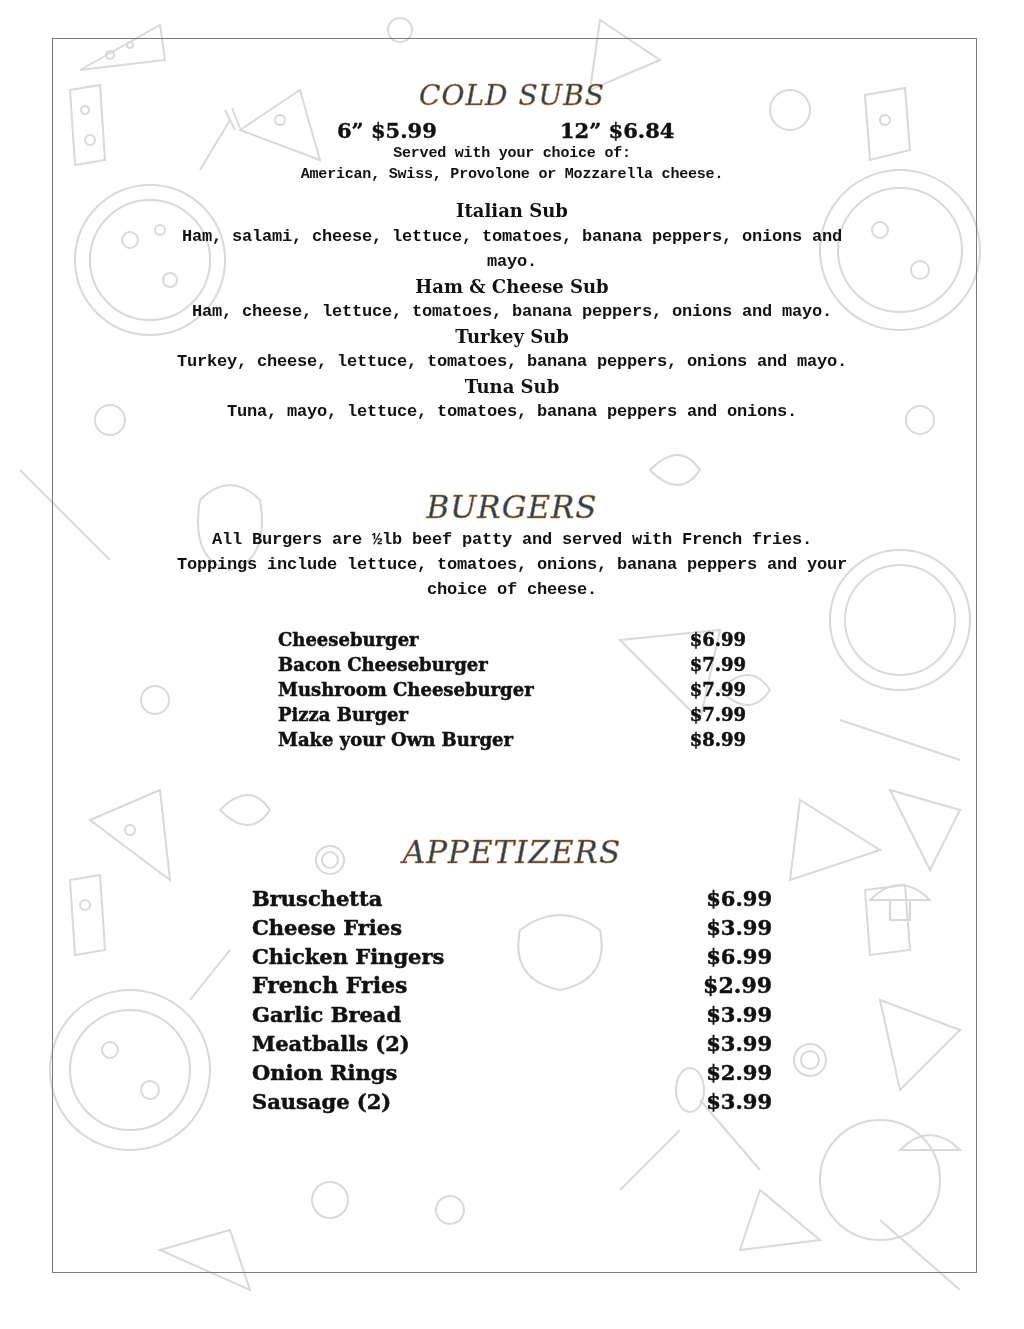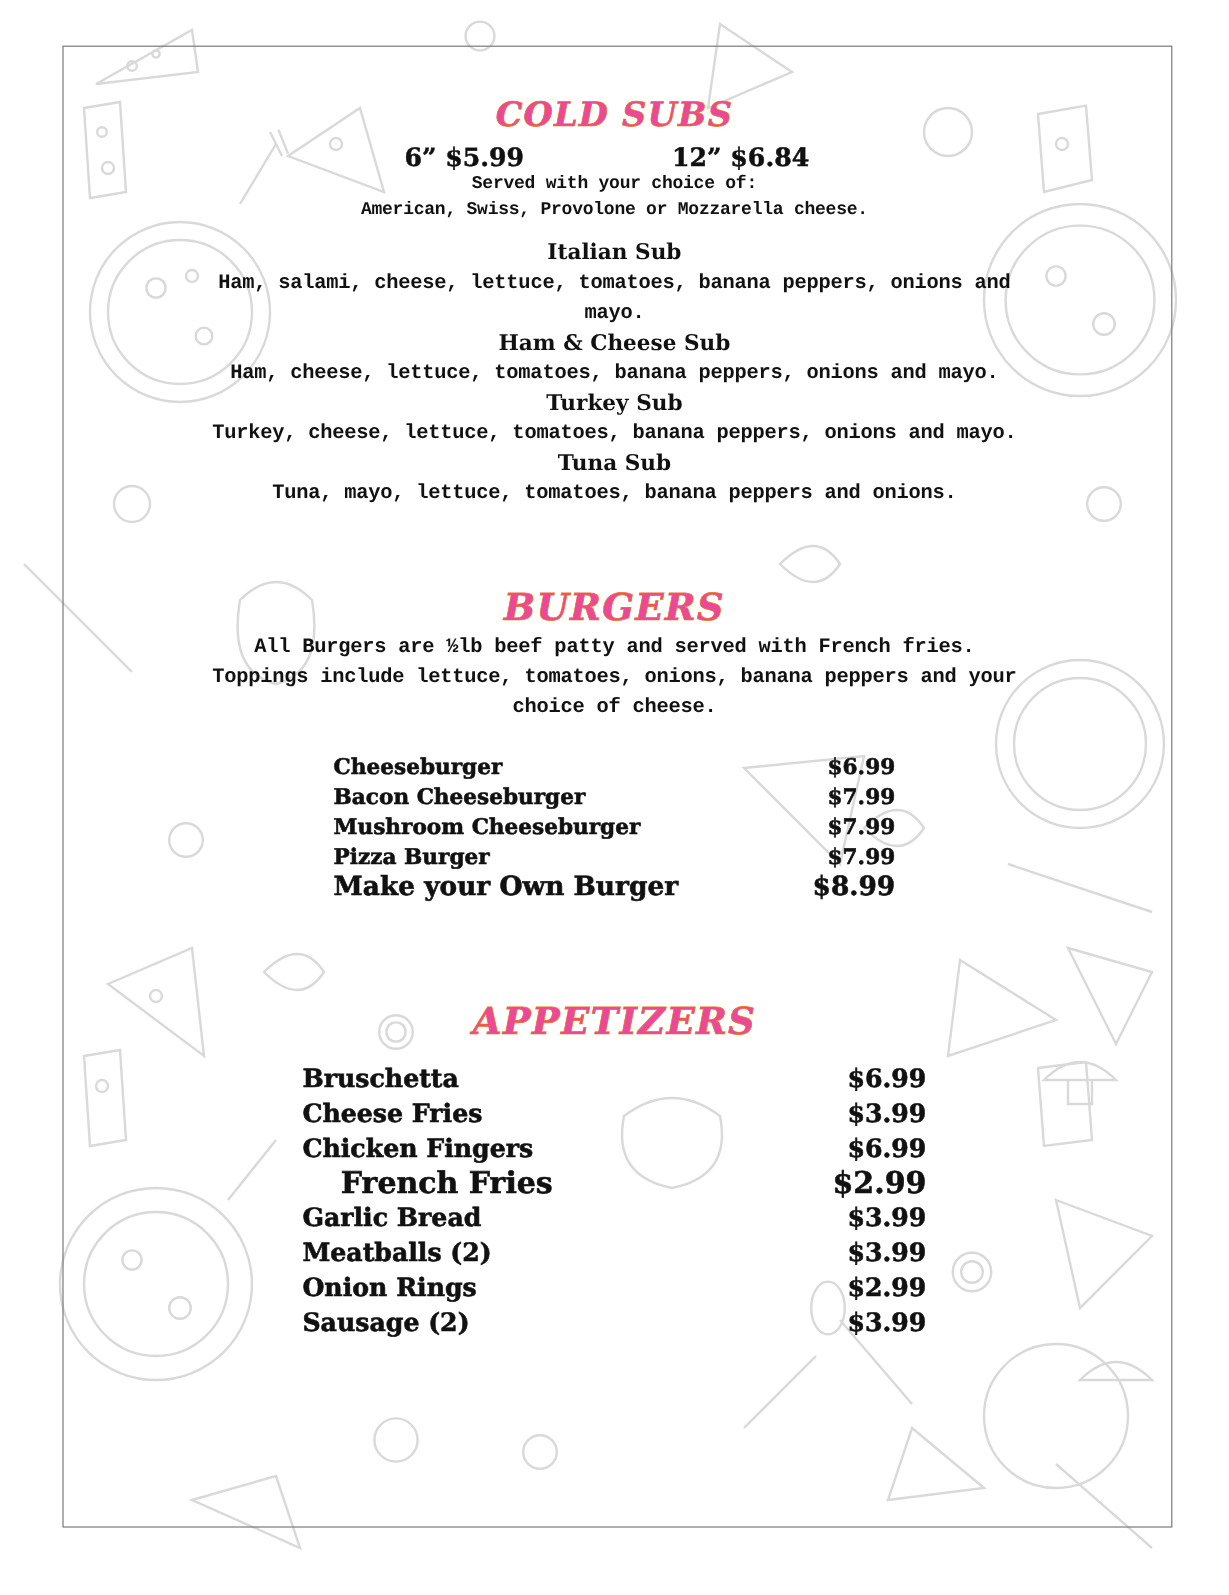--- a/index.html
+++ b/index.html
@@ -26,23 +26,23 @@
     top: 38px;
     width: 925px;
     height: 1235px;
     border: 1.5px solid #7a7a7a;
     box-sizing: border-box;
   }
   .abs { position: absolute; }
   .center { left: 0; width: 1024px; text-align: center; }
   .heading {
     font-family: "DejaVu Serif", serif;
-    font-weight: bold;
+    font-weight: normal;
     font-style: italic;
-    color: #ec4899;
+    color: #0c4a6e;
     letter-spacing: 1px;
     -webkit-text-stroke: 0.6px #e8711c;
   }
   .heavy {
     font-family: "DejaVu Serif", serif;
     font-weight: bold;
     -webkit-text-stroke: 0.4px #111;
   }
   .desc {
     font-family: Liberation Mono, monospace;
@@ -196,42 +196,42 @@
     <span class="price">$7.99</span>
   </div>
   <div class="row" style="height:25px;font-size:18px;line-height:25px;">
     <span class="name">Mushroom Cheeseburger</span>
     <span class="price">$7.99</span>
   </div>
   <div class="row" style="height:25px;font-size:18px;line-height:25px;">
     <span class="name">Pizza Burger</span>
     <span class="price">$7.99</span>
   </div>
-  <div class="row" style="height:25px;font-size:22px;line-height:25px;">
+  <div class="row" style="height:25px;font-size:18px;line-height:25px;">
     <span class="name">Make your Own Burger</span>
     <span class="price">$8.99</span>
   </div>
 </div>
 
 <div class="abs center heading" style="top:832px;font-size:31px;line-height:40px;">APPETIZERS</div>
 
 <div class="abs" style="left:252px;top:884px;width:520px;">
   <div class="row" style="height:29px;font-size:21px;line-height:29px;">
     <span class="name">Bruschetta</span>
     <span class="price">$6.99</span>
   </div>
   <div class="row" style="height:29px;font-size:21px;line-height:29px;">
     <span class="name">Cheese Fries</span>
     <span class="price">$3.99</span>
   </div>
   <div class="row" style="height:29px;font-size:21px;line-height:29px;">
     <span class="name">Chicken Fingers</span>
     <span class="price">$6.99</span>
   </div>
-  <div class="row" style="height:29px;font-size:25px;line-height:29px;margin-left:32px;">
+  <div class="row" style="height:29px;font-size:22px;line-height:29px;">
     <span class="name">French Fries</span>
     <span class="price">$2.99</span>
   </div>
   <div class="row" style="height:29px;font-size:21px;line-height:29px;">
     <span class="name">Garlic Bread</span>
     <span class="price">$3.99</span>
   </div>
   <div class="row" style="height:29px;font-size:21px;line-height:29px;">
     <span class="name">Meatballs (2)</span>
     <span class="price">$3.99</span>

